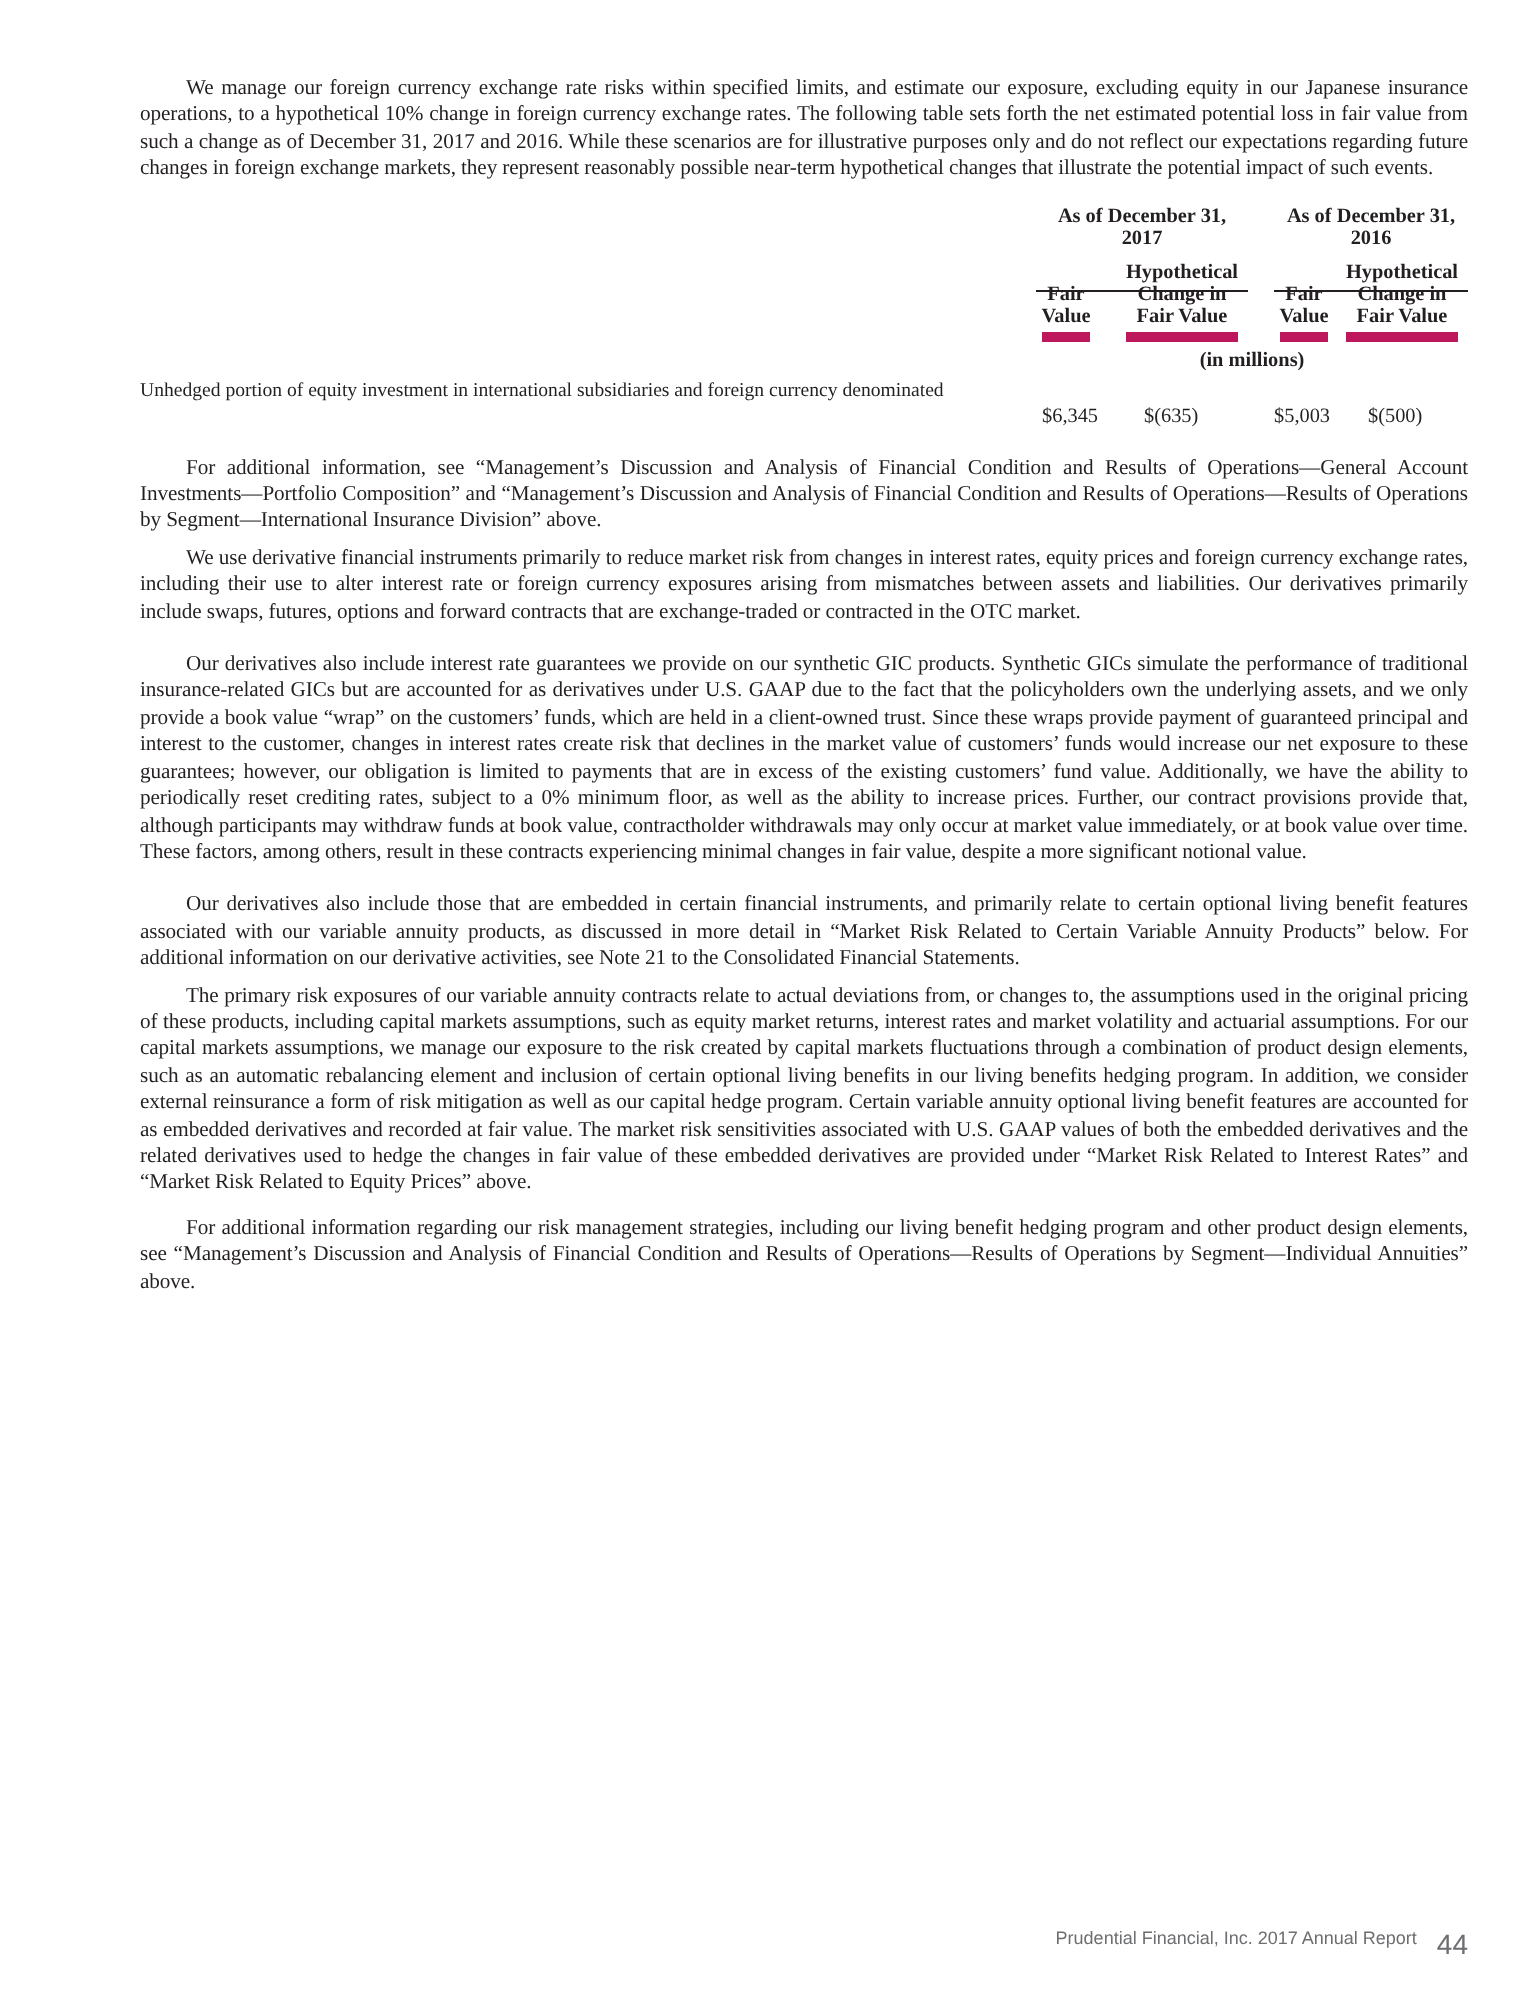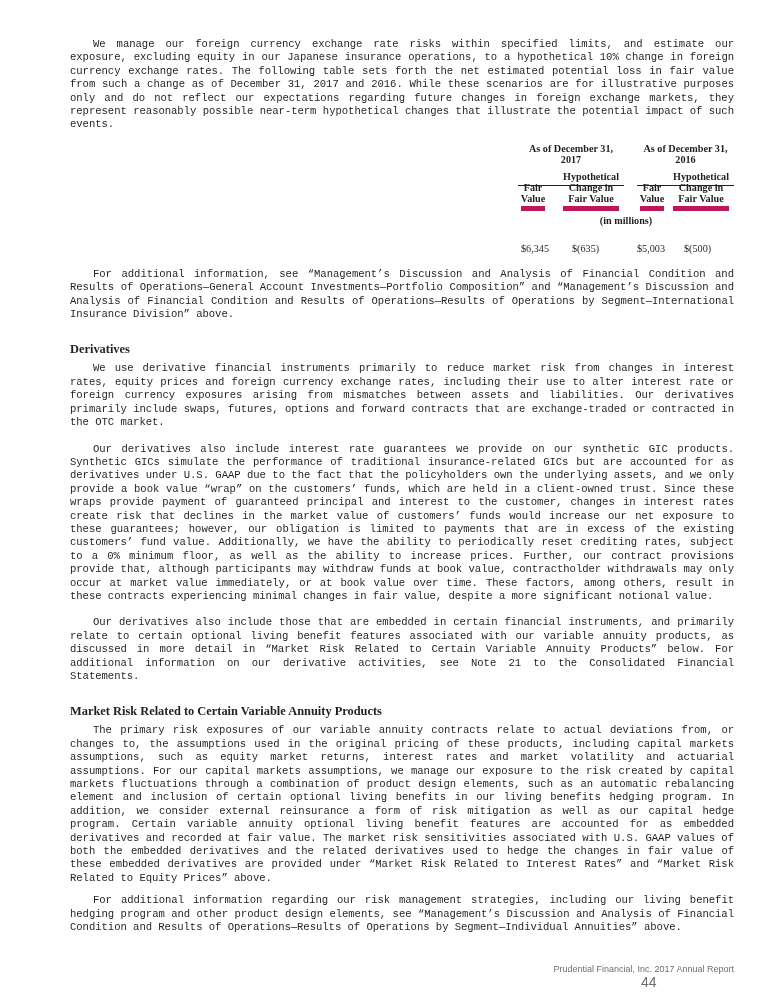--- a/index.html
+++ b/index.html
@@ -21,21 +21,20 @@
     top: 38px;
     width: 664px;
   }
   p.body-para {
     margin: 0;
     font-size: 10.6px;
     line-height: 13.4px;
     text-align: justify;
     text-indent: 23px;
     letter-spacing: -0.05px;
-    font-family: Liberation Mono, monospace;
   }
   h2.section-heading {
     margin: 0;
     font-size: 12.4px;
     font-weight: bold;
     line-height: 15px;
   }
 
   
   .fx-table {
@@ -98,22 +97,21 @@
   }
 
   .footer {
     position: absolute;
     right: 34px;
     top: 964px;
     font-family: "Liberation Sans", "DejaVu Sans", sans-serif;
     color: #6d6e71;
     font-size: 9px;
     display: flex;
-    align-items: center;
-    flex-direction: column;
+    align-items: flex-start;
   }
   .footer .page-num {
     font-size: 14px;
     color: #6d6e71;
     margin-left: 10px;
   }
 </style>
 </head>
 <body>
 
@@ -161,38 +159,37 @@
       <span>
         <div>Hypothetical</div>
         <div>Change in</div>
         <div>Fair Value</div>
       </span>
     </div>
 
     <div class="units" style="left:448px;width:216px;text-align:center;">(in millions)</div>
 
     <div class="row-label" style="top:86px;">
+      <span>Unhedged portion of equity investment in international subsidiaries and foreign currency denominated</span>
     </div>
     <div class="cell" style="top:99px;left:451px;">$6,345</div>
     <div class="cell" style="top:99px;left:502px;">$(635)</div>
     <div class="cell" style="top:99px;left:567px;">$5,003</div>
     <div class="cell" style="top:99px;left:614px;">$(500)</div>
   </div>
 
   <p class="body-para" style="margin-top:13px;">For additional information, see “Management’s Discussion and Analysis of Financial Condition and Results of Operations—General Account Investments—Portfolio Composition” and “Management’s Discussion and Analysis of Financial Condition and Results of Operations—Results of Operations by Segment—International Insurance Division” above.</p>
 
-  <h2 class="section-heading" style="margin-top:21px;">Derivatives</h2>
 
   <p class="body-para" style="margin-top:5px;">We use derivative financial instruments primarily to reduce market risk from changes in interest rates, equity prices and foreign currency exchange rates, including their use to alter interest rate or foreign currency exposures arising from mismatches between assets and liabilities. Our derivatives primarily include swaps, futures, options and forward contracts that are exchange-traded or contracted in the OTC market.</p>
 
   <p class="body-para" style="margin-top:13px;">Our derivatives also include interest rate guarantees we provide on our synthetic GIC products. Synthetic GICs simulate the performance of traditional insurance-related GICs but are accounted for as derivatives under U.S. GAAP due to the fact that the policyholders own the underlying assets, and we only provide a book value “wrap” on the customers’ funds, which are held in a client-owned trust. Since these wraps provide payment of guaranteed principal and interest to the customer, changes in interest rates create risk that declines in the market value of customers’ funds would increase our net exposure to these guarantees; however, our obligation is limited to payments that are in excess of the existing customers’ fund value. Additionally, we have the ability to periodically reset crediting rates, subject to a 0% minimum floor, as well as the ability to increase prices. Further, our contract provisions provide that, although participants may withdraw funds at book value, contractholder withdrawals may only occur at market value immediately, or at book value over time. These factors, among others, result in these contracts experiencing minimal changes in fair value, despite a more significant notional value.</p>
 
   <p class="body-para" style="margin-top:13px;">Our derivatives also include those that are embedded in certain financial instruments, and primarily relate to certain optional living benefit features associated with our variable annuity products, as discussed in more detail in “Market Risk Related to Certain Variable Annuity Products” below. For additional information on our derivative activities, see Note 21 to the Consolidated Financial Statements.</p>
 
-  <h2 class="section-heading" style="margin-top:21px;">Market Risk Related to Certain Variable Annuity Products</h2>
 
   <p class="body-para" style="margin-top:5px;">The primary risk exposures of our variable annuity contracts relate to actual deviations from, or changes to, the assumptions used in the original pricing of these products, including capital markets assumptions, such as equity market returns, interest rates and market volatility and actuarial assumptions. For our capital markets assumptions, we manage our exposure to the risk created by capital markets fluctuations through a combination of product design elements, such as an automatic rebalancing element and inclusion of certain optional living benefits in our living benefits hedging program. In addition, we consider external reinsurance a form of risk mitigation as well as our capital hedge program. Certain variable annuity optional living benefit features are accounted for as embedded derivatives and recorded at fair value. The market risk sensitivities associated with U.S. GAAP values of both the embedded derivatives and the related derivatives used to hedge the changes in fair value of these embedded derivatives are provided under “Market Risk Related to Interest Rates” and “Market Risk Related to Equity Prices” above.</p>
 
   <p class="body-para" style="margin-top:9px;">For additional information regarding our risk management strategies, including our living benefit hedging program and other product design elements, see “Management’s Discussion and Analysis of Financial Condition and Results of Operations—Results of Operations by Segment—Individual Annuities” above.</p>
 </div>
 
 <div class="footer">
   <span>Prudential Financial, Inc. 2017 Annual Report</span>
   <span class="page-num">44</span>
 </div>

